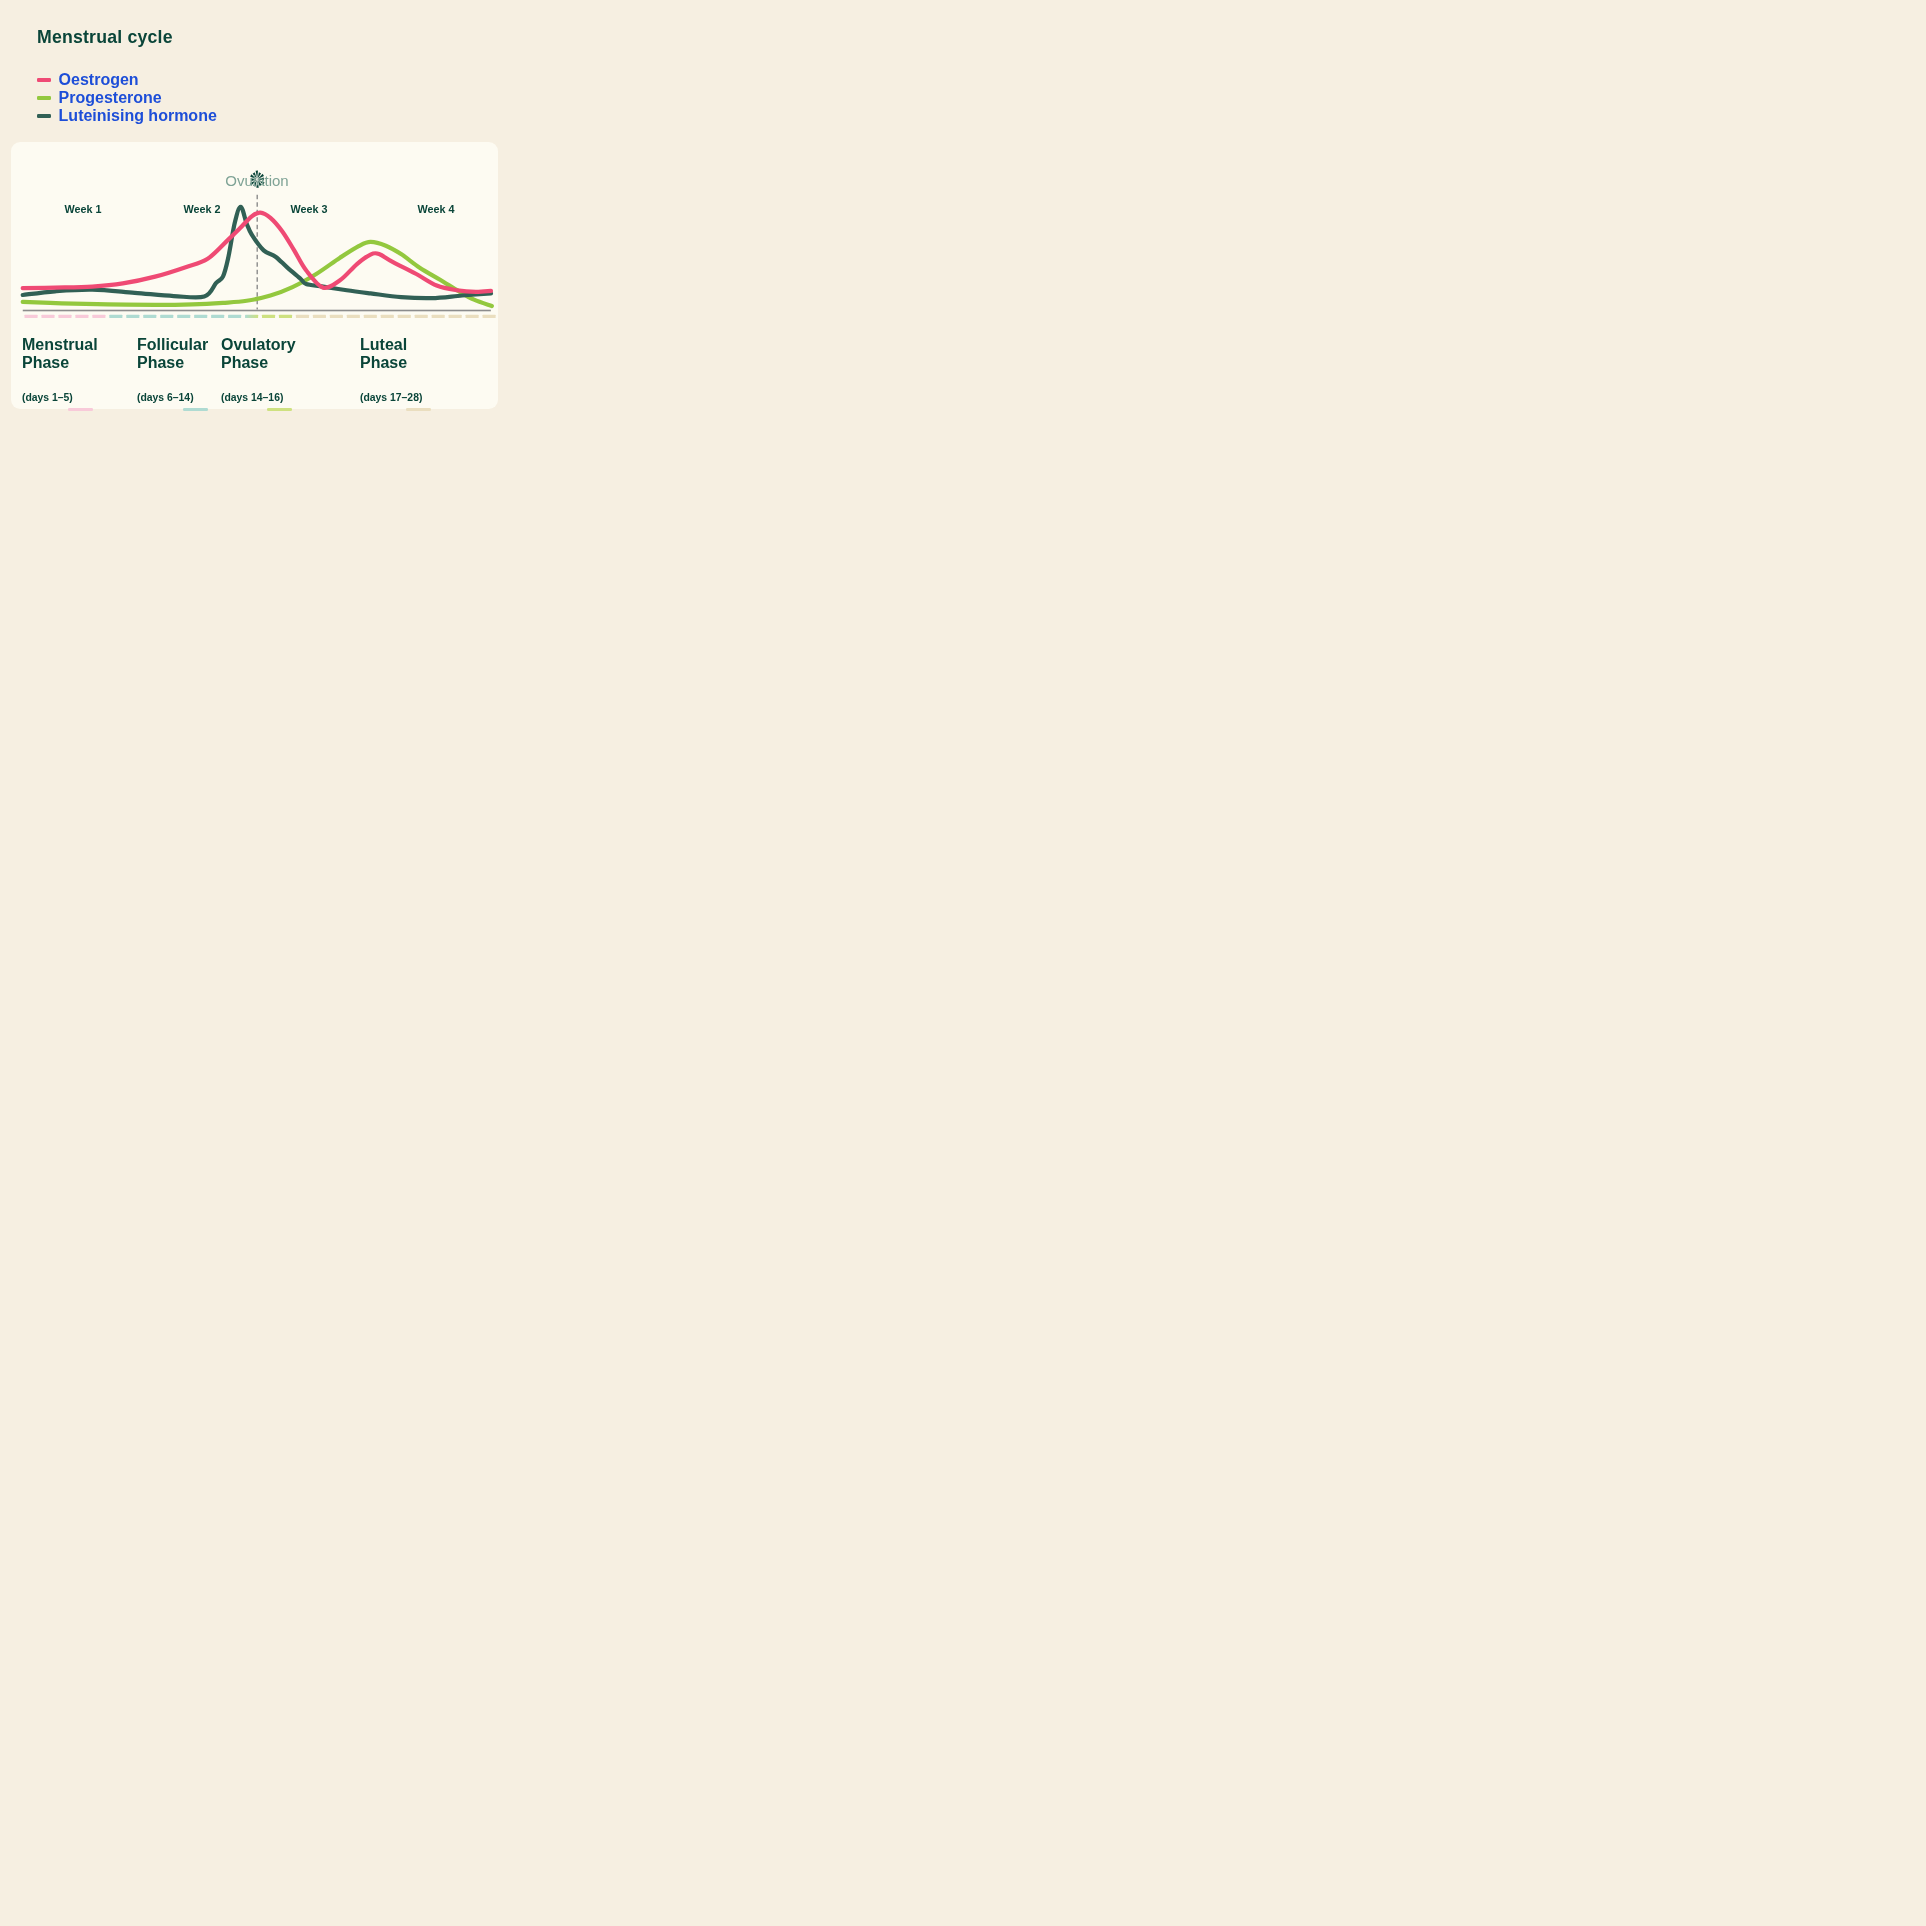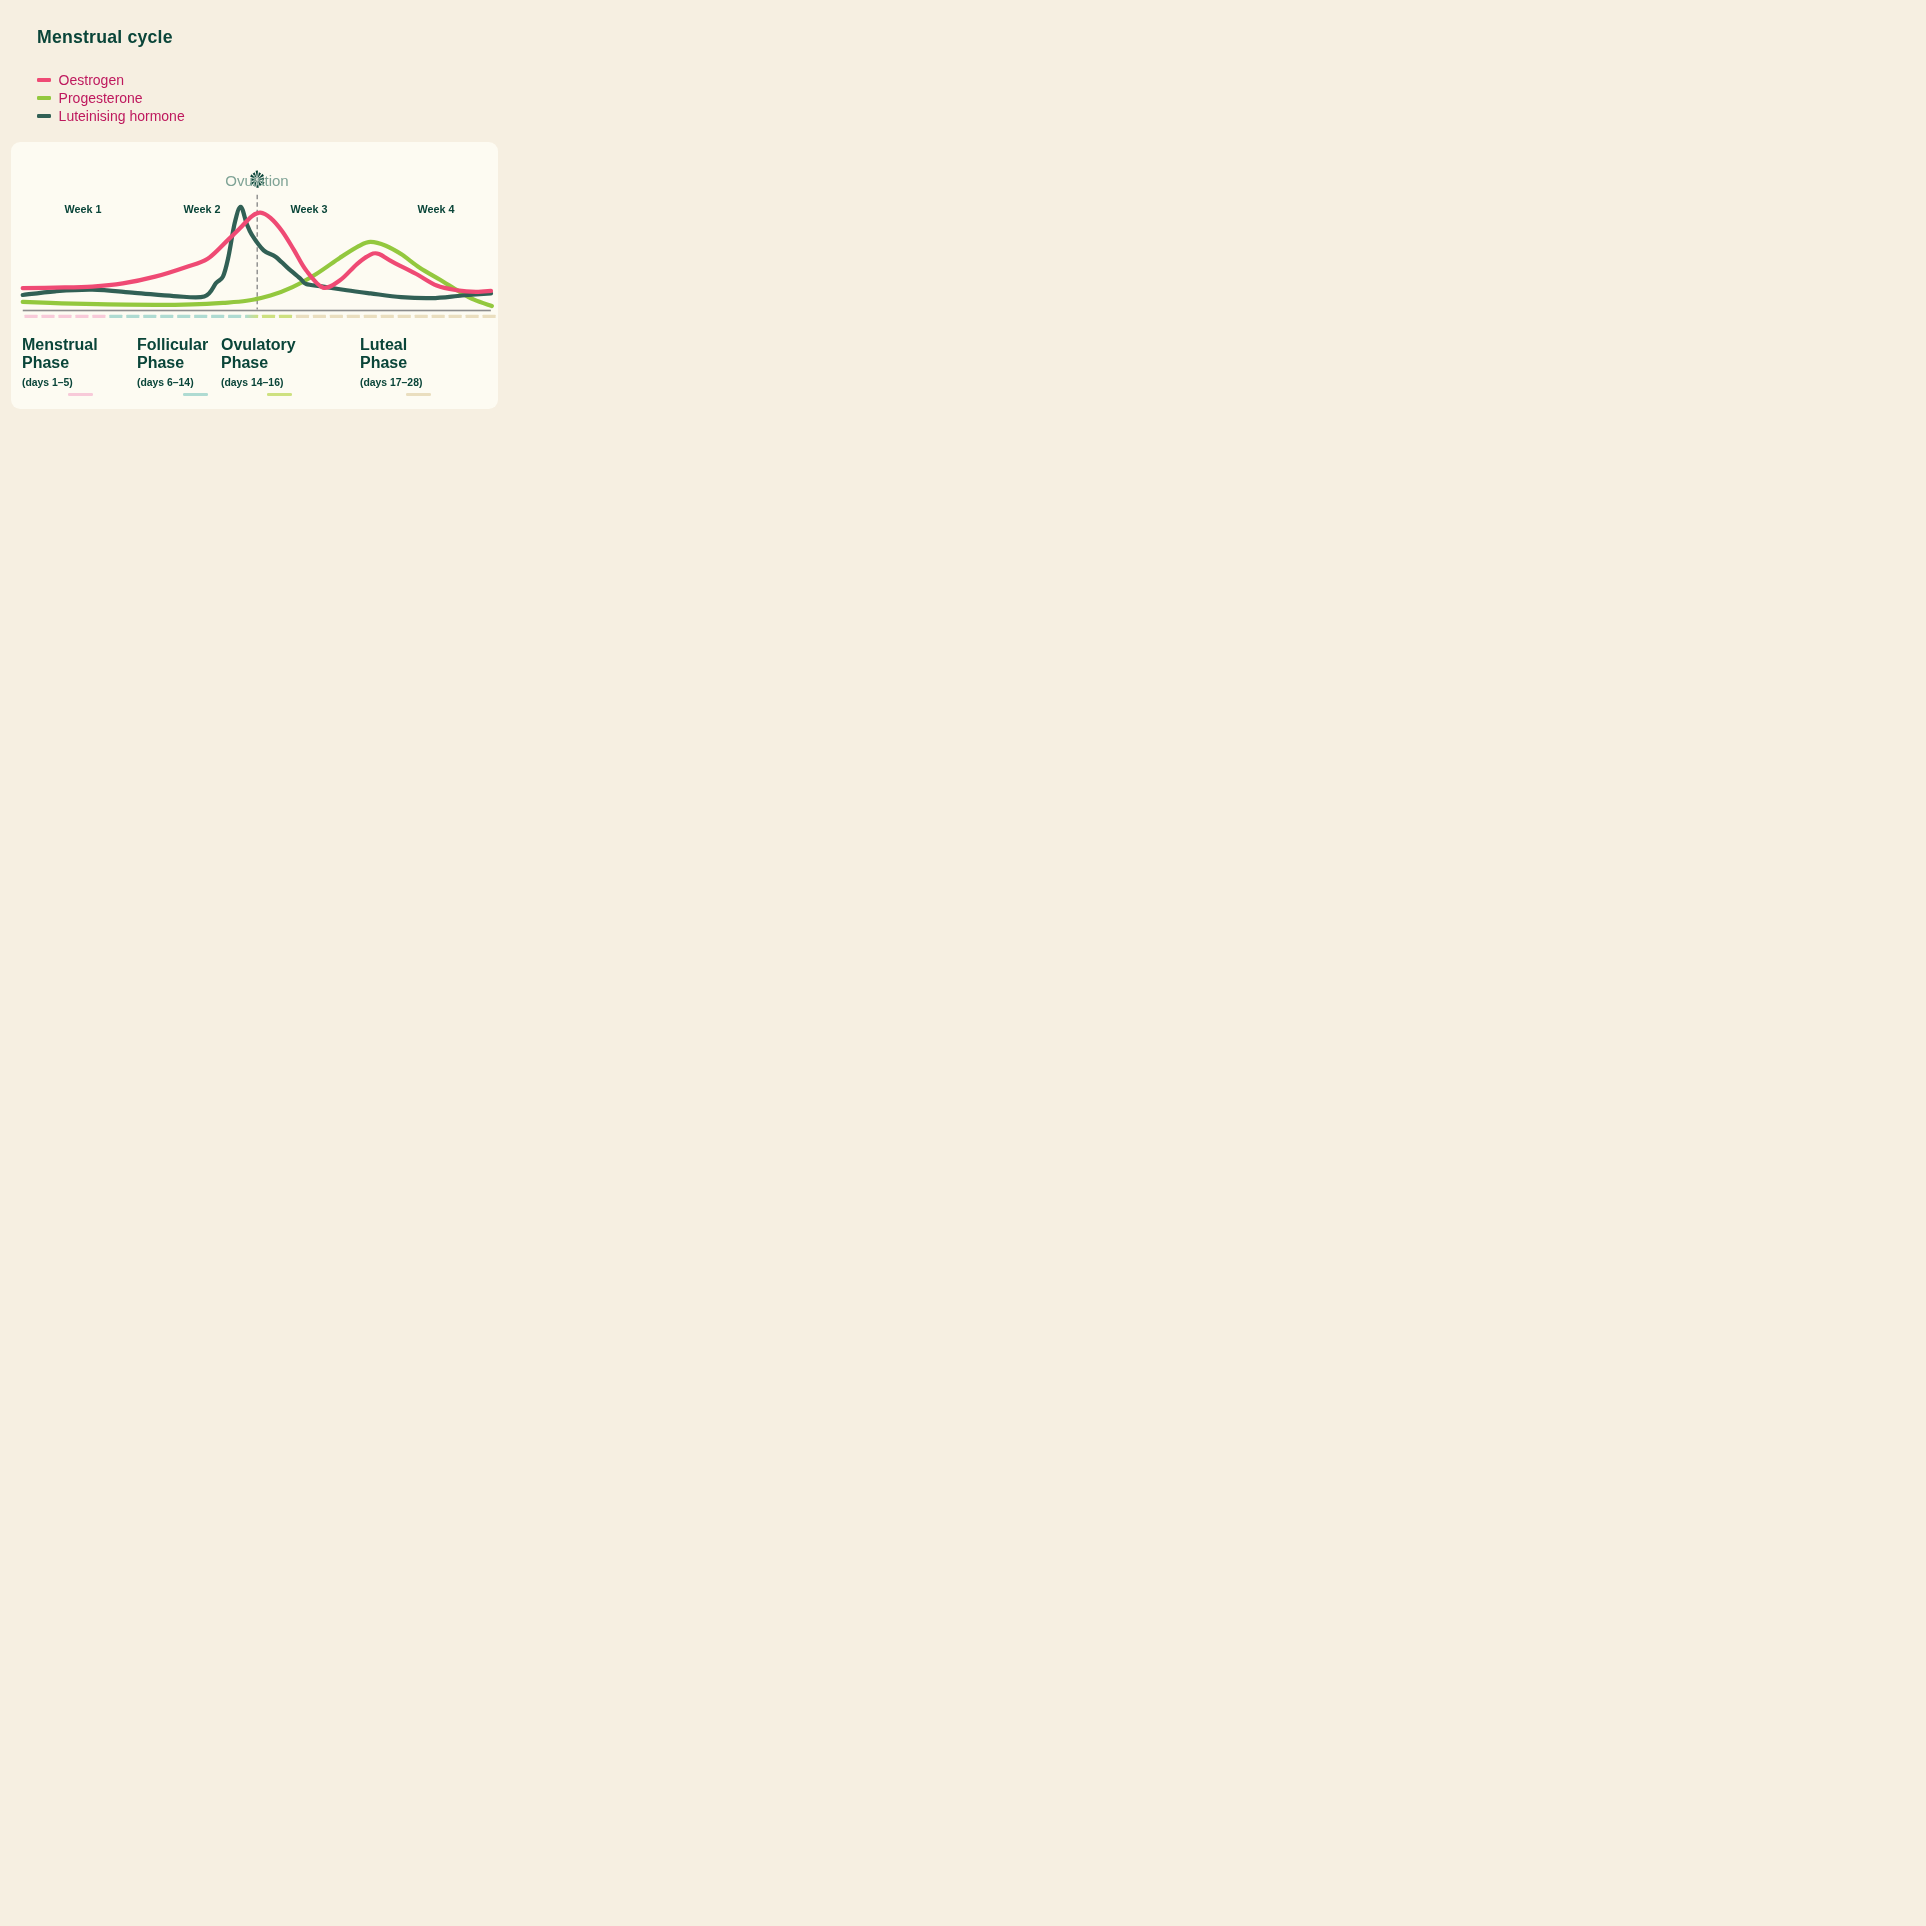--- a/index.html
+++ b/index.html
@@ -12,40 +12,40 @@
   }
   .title{
     position:absolute;left:37px;top:27px;margin:0;
     font-size:17.7px;font-weight:600;letter-spacing:0.2px;
     color:#0A4539;
     text-align:right;
   }
   .legend{position:absolute;left:37px;top:71px;}
   .legend-row{display:flex;align-items:center;height:18px;}
   .legend-swatch{width:14.3px;height:3.5px;border-radius:1.2px;margin-right:7.3px;flex:0 0 auto;}
-  .legend-label{font-size:14px;font-weight:400;color:#be185d;white-space:nowrap;}
+  .legend-label{font-size:16px;font-weight:700;color:#1d4ed8;white-space:nowrap;}
   .card{
     position:absolute;left:11.2px;top:142px;width:487px;height:267px;
     background:#FDFBF2;border-radius:9.2px;
   }
   #chart-svg{position:absolute;left:0;top:0;width:514px;height:440px;pointer-events:none;}
   .ovulation-label{
     position:absolute;top:156px;transform:translate(-50%,-50%);
     font-size:15px;font-weight:500;color:#7FA396;white-space:nowrap;margin-top:24px;
   }
   .week-label{
     position:absolute;top:185px;transform:translate(-50%,-50%);
     font-size:10.8px;font-weight:600;color:#0A4539;white-space:nowrap;margin-top:24px;
   }
   .phase-block{
     position:absolute;top:336px;transform:translateX(-50%);
     width:116px;text-align:left;
   }
   .phase-line{font-size:16px;line-height:18px;font-weight:600;color:#0A4539;}
-  .phase-days{font-size:10.4px;line-height:11.6px;font-weight:600;color:#0A4539;margin-top:5px;}
+  .phase-days{font-size:10.4px;line-height:11.6px;font-weight:600;color:#0A4539;margin-top:20px;}
   .phase-swatch{width:25px;height:3.5px;border-radius:1.3px;margin:4.2px auto 0;}
 </style>
 </head>
 <body>
 
 <div class="page">
 
   <h1 class="title">Menstrual cycle</h1>
 
   <div class="legend">

